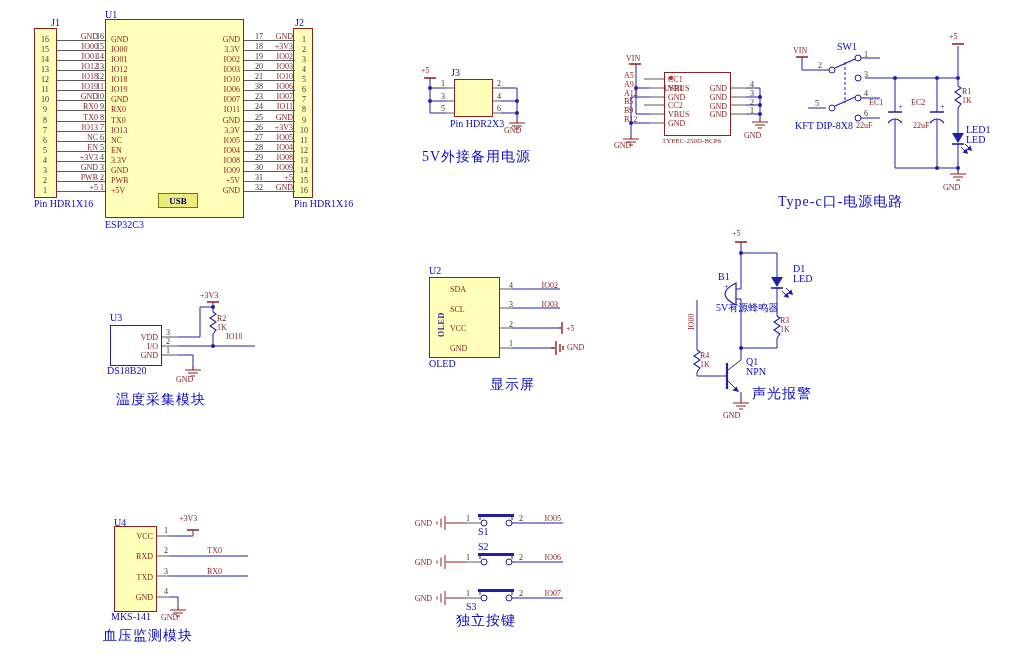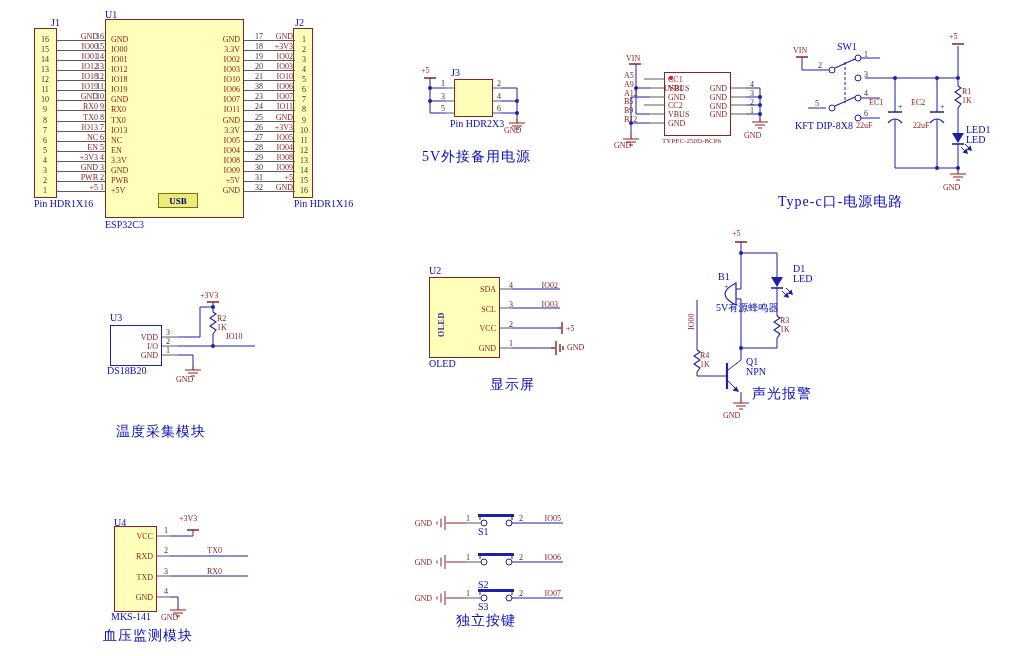--- a/index.html
+++ b/index.html
@@ -35,21 +35,21 @@
   .tc-des{left:4px;top:-2px;width:32px;text-align:left;}
   .tc-name{left:48px;top:2px;}
   .tc-gnd{left:0;top:2px;width:27px;text-align:right;}
   .tc-num{left:44px;top:-2px;width:10px;text-align:right;}
   .u3row{position:relative;height:9px;}
   .u3row span{position:absolute;display:block;}
   .u3-name{left:0;top:0;width:38px;text-align:right;}
   .u3-num{left:42px;top:-5px;width:8px;text-align:right;}
   .u2row{position:relative;height:19.6px;}
   .u2row span{position:absolute;display:block;}
-  .u2-name{left:0;top:0;width:46px;text-align:right;}
+  .u2-name{left:0;top:0;width:46px;text-align:left;}
   .u2-num{left:53px;top:-4.5px;width:10px;text-align:right;}
   .u2-net{left:76px;top:-4.5px;width:32px;text-align:right;}
   .u4row{position:relative;height:20.3px;}
   .u4row span{position:absolute;display:block;}
   .u4-name{left:0;top:0;width:37px;text-align:right;}
   .u4-num{left:42px;top:-6px;width:10px;text-align:right;}
   .u4-net{left:73px;top:-6px;width:33px;text-align:right;}
   .j3grid{position:absolute;left:454px;top:80px;width:39px;height:36px;display:grid;
           grid-template-columns:1fr 1fr;grid-template-rows:1fr 1fr 1fr;}
   .j3grid span{font-size:8px;color:#3c3030;text-align:center;line-height:12px;}
@@ -544,21 +544,21 @@
       <span class="u3-name t">I/O</span>
       <span class="u3-num n">2</span>
     </div>
       <div class="u3row">
       <span class="u3-name t">GND</span>
       <span class="u3-num n">1</span>
     </div>
     </div>
   <span class="t" style="left:176px;top:375px;">GND</span>
   <span class="b" style="left:107px;top:366px;">DS18B20</span>
-  <span class="cap" style="left:116px;top:392px;margin-top:32px;">温度采集模块</span>
+  <span class="cap" style="left:116px;top:392px;">温度采集模块</span>
 
   <span class="b" style="left:429px;top:266px;">U2</span>
   <span class="oledv rot" style="left:437px;top:337px;">OLED</span>
   <div class="rowset" style="left:450px;top:285px;width:112px;">
 
   <div class="u2row">
       <span class="u2-name t">SDA</span>
       <span class="u2-num n">4</span>
       <span class="u2-net t">IO02</span>
     </div>
@@ -628,23 +628,23 @@
   <span class="b" style="left:111px;top:612px;">MKS-141</span>
   <span class="cap" style="left:103px;top:628px;">血压监测模块</span>
 
   <span class="t" style="left:404px;top:519px;width:28px;text-align:right;">GND</span>
   <span class="n" style="left:466px;top:514px;">1</span>
   <span class="b" style="left:478px;top:527px;">S1</span>
   <span class="n" style="left:519px;top:514px;">2</span>
   <span class="t" style="left:527px;top:514px;width:34px;text-align:right;">IO05</span>
   <span class="t" style="left:404px;top:558px;width:28px;text-align:right;">GND</span>
   <span class="n" style="left:466px;top:553px;">1</span>
-  <span class="b" style="left:478px;top:580px;">S2</span>
+  <span class="b" style="left:478px;top:542px;">S2</span>
   <span class="n" style="left:519px;top:553px;">2</span>
   <span class="t" style="left:527px;top:553px;width:34px;text-align:right;">IO06</span>
   <span class="t" style="left:404px;top:594px;width:28px;text-align:right;">GND</span>
   <span class="n" style="left:466px;top:589px;">1</span>
-  <span class="b" style="left:478px;top:602px;">S3</span>
+  <span class="b" style="left:466px;top:602px;">S3</span>
   <span class="n" style="left:519px;top:589px;">2</span>
   <span class="t" style="left:527px;top:589px;width:34px;text-align:right;">IO07</span>
   <span class="cap" style="left:456px;top:613px;">独立按键</span>
 
 </div>
 
 </body></html>

